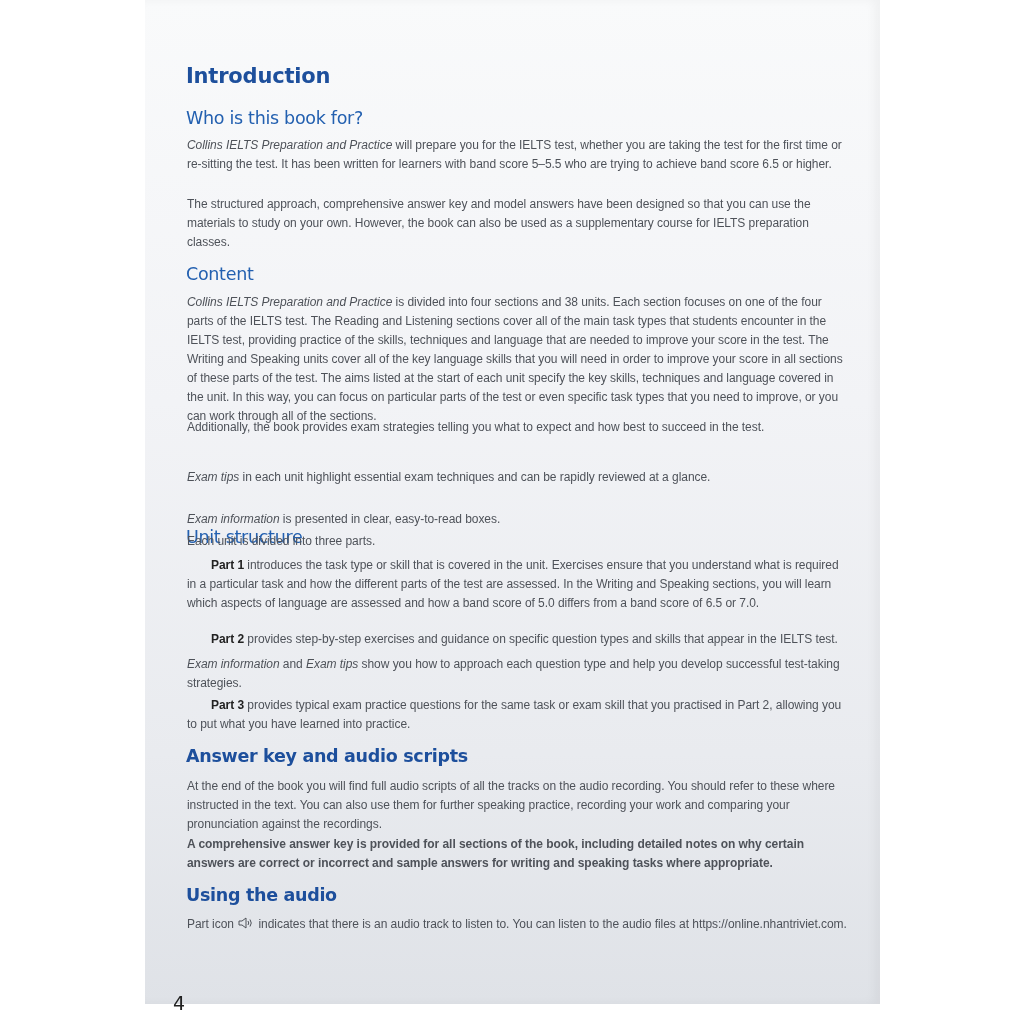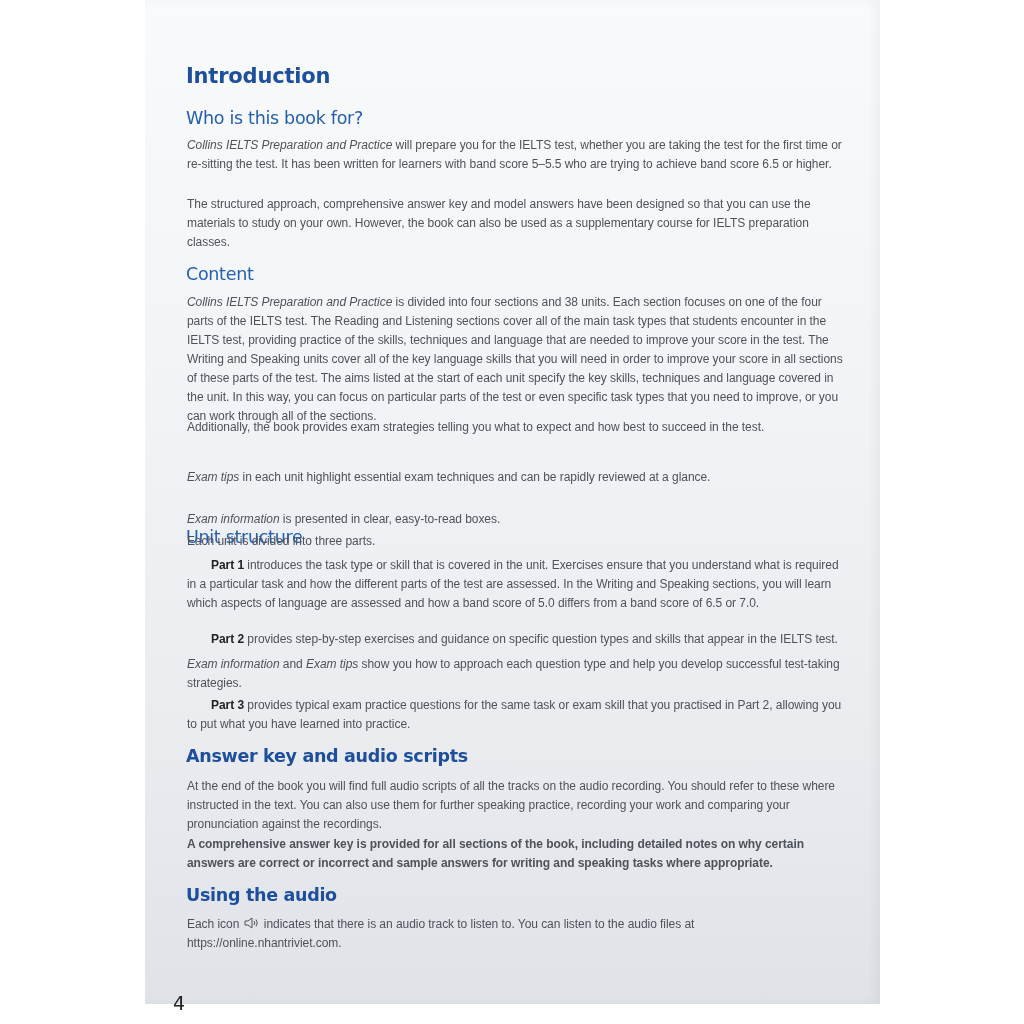--- a/index.html
+++ b/index.html
@@ -60,21 +60,21 @@
     <div class="p" style="top:556px;"><b>Part 1</b><span> introduces the task type or skill that is covered in the unit. Exercises ensure that you understand what is required in a particular task and how the different parts of the test are assessed. In the Writing and Speaking sections, you will learn which aspects of language are assessed and how a band score of 5.0 differs from a band score of 6.5 or 7.0.</span></div>
     <div class="p" style="top:630px;"><b>Part 2</b><span> provides step-by-step exercises and guidance on specific question types and skills that appear in the IELTS test.</span></div>
     <div class="p" style="top:655px;"><i>Exam information</i><span> and </span><i>Exam tips</i><span> show you how to approach each question type and help you develop successful test-taking strategies.</span></div>
     <div class="p" style="top:696px;"><b>Part 3</b><span> provides typical exam practice questions for the same task or exam skill that you practised in Part 2, allowing you to put what you have learned into practice.</span></div>
 
     <div class="h2 semi" style="top:746px;">Answer key and audio scripts</div>
     <div class="p" style="top:777px;">At the end of the book you will find full audio scripts of all the tracks on the audio recording. You should refer to these where instructed in the text. You can also use them for further speaking practice, recording your work and comparing your pronunciation against the recordings.</div>
     <div class="p" style="top:835px;font-weight:bold;">A comprehensive answer key is provided for all sections of the book, including detailed notes on why certain answers are correct or incorrect and sample answers for writing and speaking tasks where appropriate.</div>
 
     <div class="h2 semi" style="top:885px;">Using the audio</div>
-    <div class="p" style="top:915px;"><span>Each icon</span> <span class="audio-icon"><svg width="16" height="12" viewBox="0 0 16 12">
+    <div class="p" style="top:915px;"><span>Part icon</span> <span class="audio-icon"><svg width="16" height="12" viewBox="0 0 16 12">
             <path d="M1 4 H4 L8 1 V11 L4 8 H1 Z" fill="none" stroke="#4e5259" stroke-width="1"></path>
             <path d="M10 4 Q11.5 6 10 8" fill="none" stroke="#4e5259" stroke-width="1"></path>
             <path d="M12 2.5 Q14.5 6 12 9.5" fill="none" stroke="#4e5259" stroke-width="1"></path>
           </svg></span><span> indicates that there is an audio track to listen to. You can listen to the audio files at https://online.nhantriviet.com.</span></div>
 
   </div>
   <div class="page-num">4</div>
 </div>
 
 </body></html>

